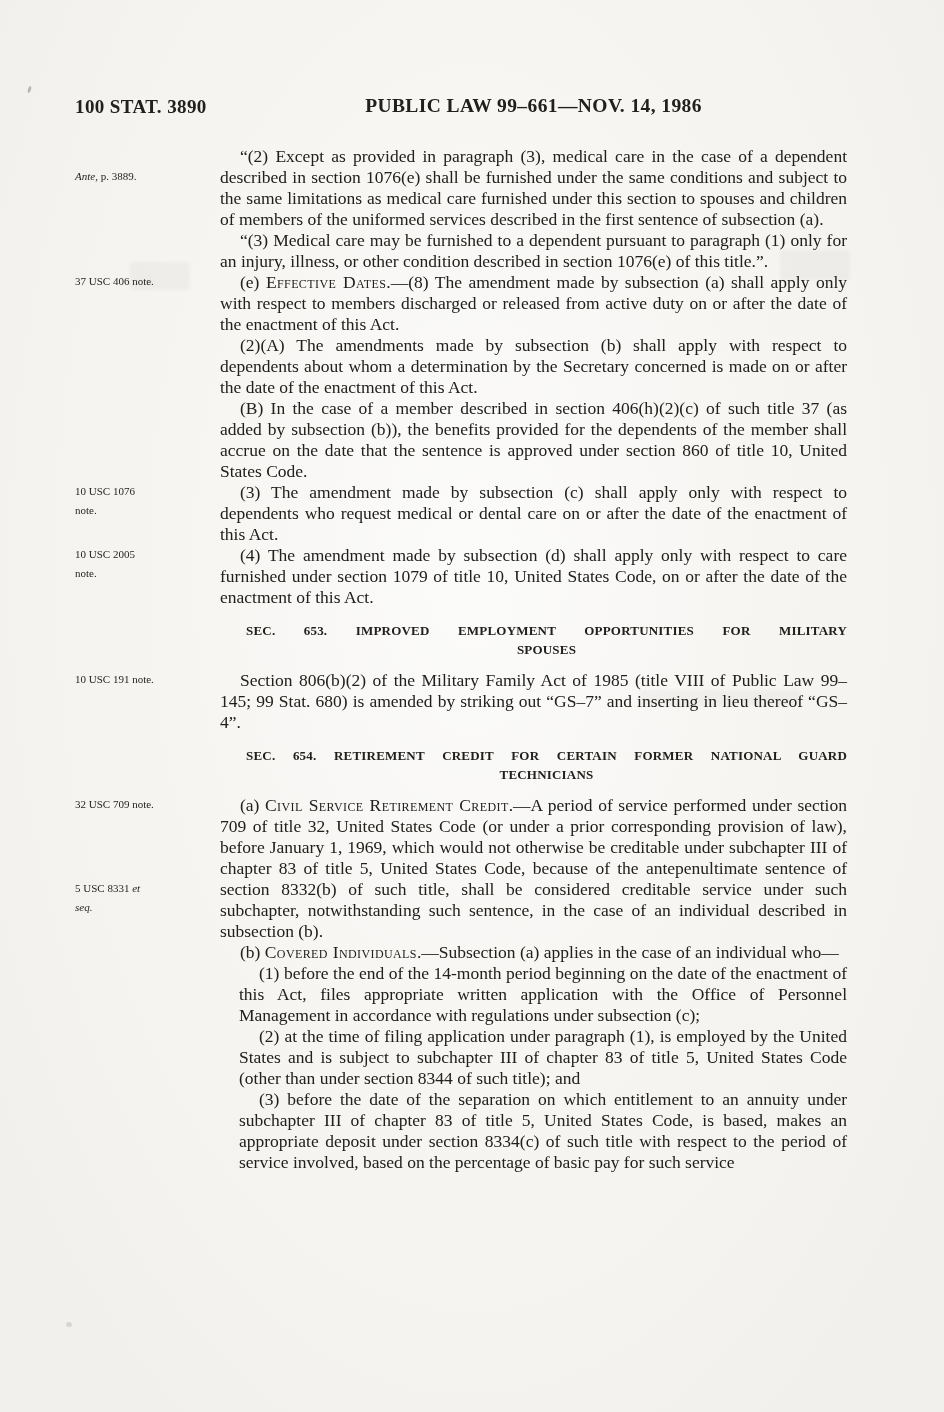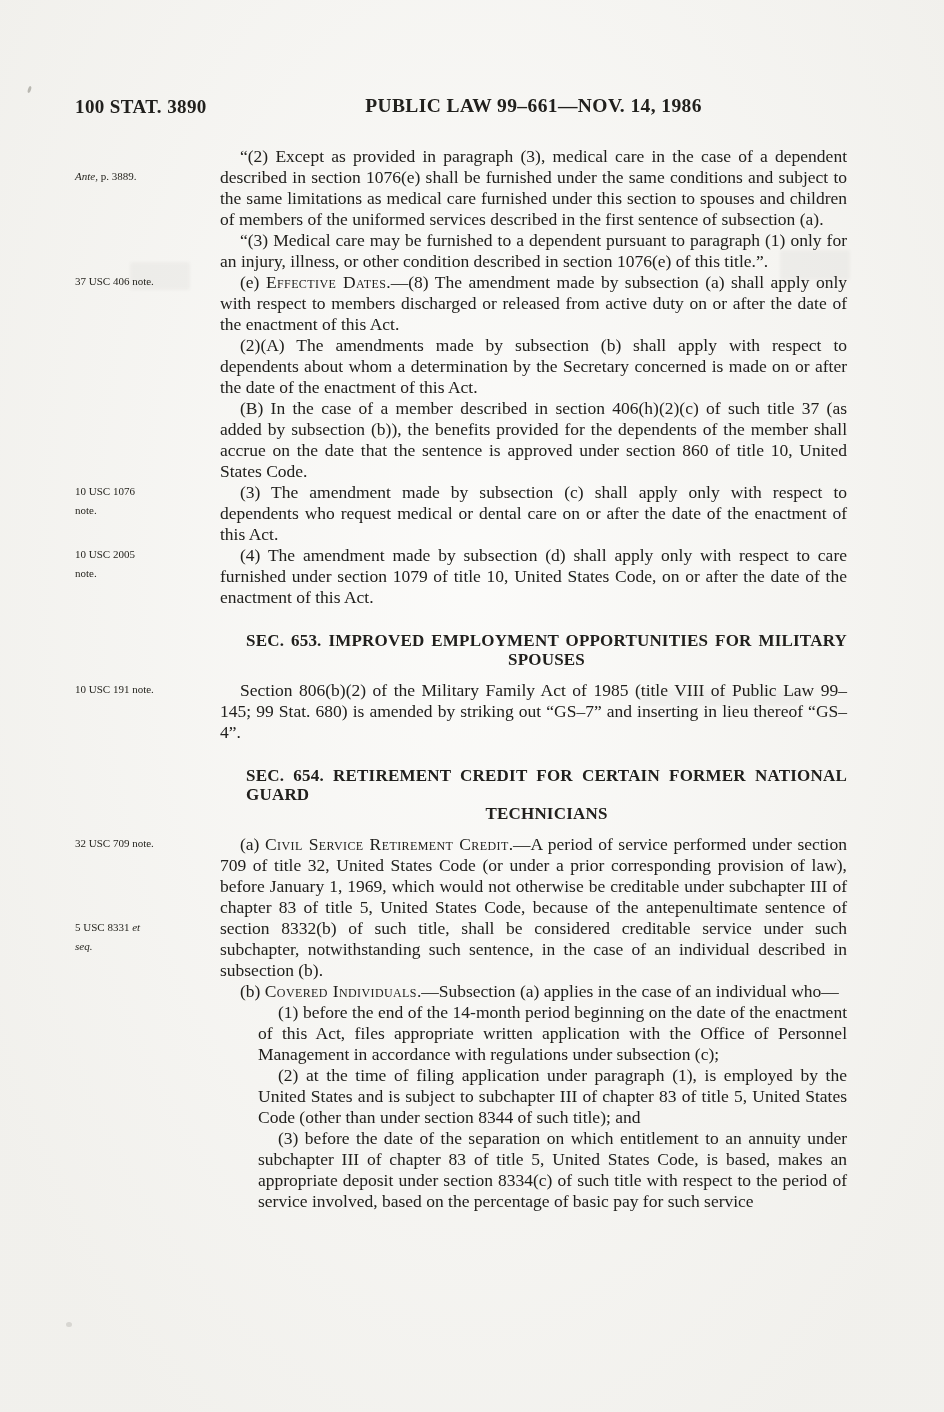--- a/index.html
+++ b/index.html
@@ -31,25 +31,25 @@
   }
   
   .body-col {
     position: absolute;
     left: 220px; top: 146px; width: 627px;
     font-size: 17.5px; line-height: 21px;
     text-align: justify;
   }
   .block { position: relative; }
   .para  { text-indent: 20px; }
-  .subpara { margin-left: 38px; text-indent: 20px; }
+  .subpara { margin-left: 19px; text-indent: 20px; }
   .heading {
     font-weight: bold;
-    font-size: 17px; line-height: 19px;
-    margin: 23px 0 11px 26px;
+    font-size: 13px; line-height: 19px;
+    margin: 13px 0 11px 26px;
     letter-spacing: 0.2px;
     text-indent: 0;
   }
   .hline { text-align: justify; text-align-last: justify; }
   .hlast { text-align: right; text-align-last: center; }
   .sc { font-variant: small-caps; letter-spacing: 0.4px; }
   .it { font-style: italic; }
   .margin-note {
     position: absolute;
     left: -145px; width: 136px;

